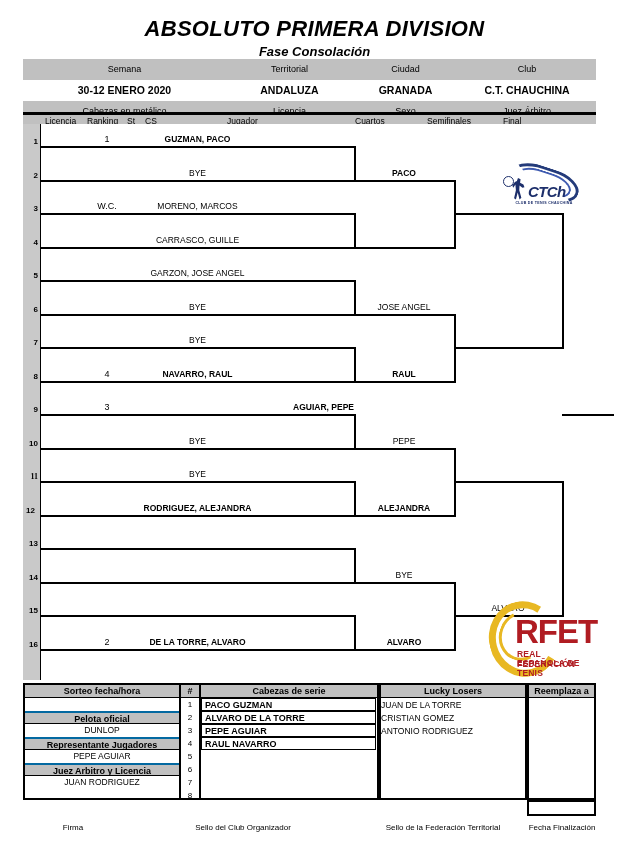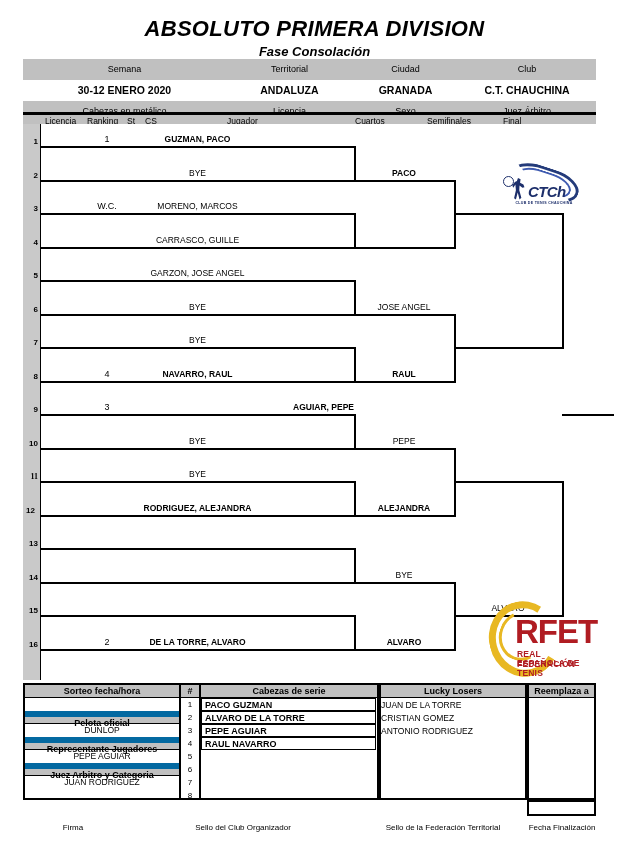--- a/index.html
+++ b/index.html
@@ -176,21 +176,21 @@
     box-sizing:border-box;
     border-bottom:1px solid #000;
   }
   .fcell{
     position:absolute;
     font-size:8.5px;text-align:center;
     line-height:13px;height:13px;
     box-sizing:border-box;
   }
   .fcell.gray{background:#c0c0c0;font-weight:bold;font-size:9px;}
-  .fcell.bd{border-top:6px solid #0369a1;border-bottom:1px solid #000;}
+  .fcell.bd{border-top:2px solid #0369a1;border-bottom:1px solid #000;}
   .seedno{
     position:absolute;
     font-size:8px;text-align:center;
     line-height:13px;height:13px;width:20px;
   }
   .seedname{
     position:absolute;
     font-size:9px;font-weight:bold;
     line-height:13px;height:13px;
     padding-left:3px;
@@ -380,21 +380,21 @@
       <div class="fhdr" style="left: 2px; top: 2px; width: 154px;">Sorteo fecha/hora</div>
       <div class="fhdr" style="left: 158px; top: 2px; width: 18px;">#</div>
       <div class="fhdr" style="left: 178px; top: 2px; width: 176px;">Cabezas  de serie</div>
       <div class="fhdr" style="left: 358px; top: 2px; width: 144px;">Lucky Losers</div>
       <div class="fhdr" style="left: 506px; top: 2px; width: 65px;">Reemplaza a</div>
       <div class="fcell" style="left: 2px; top: 15px; width: 154px;"></div>
       <div class="fcell gray bd" style="left: 2px; top: 28px; width: 154px;">Pelota oficial</div>
       <div class="fcell" style="left: 2px; top: 41px; width: 154px;">DUNLOP</div>
       <div class="fcell gray bd" style="left: 2px; top: 54px; width: 154px;">Representante Jugadores</div>
       <div class="fcell" style="left: 2px; top: 67px; width: 154px;">PEPE AGUIAR</div>
-      <div class="fcell gray bd" style="left: 2px; top: 80px; width: 154px;">Juez Arbitro y Categoria</div>
+      <div class="fcell gray bd" style="left: 2px; top: 80px; width: 154px;">Juez Arbitro y Licencia</div>
       <div class="fcell" style="left: 2px; top: 93px; width: 154px;">JUAN RODRIGUEZ</div>
       <div class="fcell" style="left: 2px; top: 106px; width: 154px;"></div>
       <div class="seedno" style="left: 157px; top: 15px;">1</div>
       <div class="seedname" style="left: 178px; top: 15px; width: 175px;">PACO GUZMAN</div>
       <div class="seedno" style="left: 157px; top: 28px;">2</div>
       <div class="seedname" style="left: 178px; top: 28px; width: 175px;">ALVARO DE LA TORRE</div>
       <div class="seedno" style="left: 157px; top: 41px;">3</div>
       <div class="seedname" style="left: 178px; top: 41px; width: 175px;">PEPE AGUIAR</div>
       <div class="seedno" style="left: 157px; top: 54px;">4</div>
       <div class="seedname" style="left: 178px; top: 54px; width: 175px;">RAUL NAVARRO</div>

